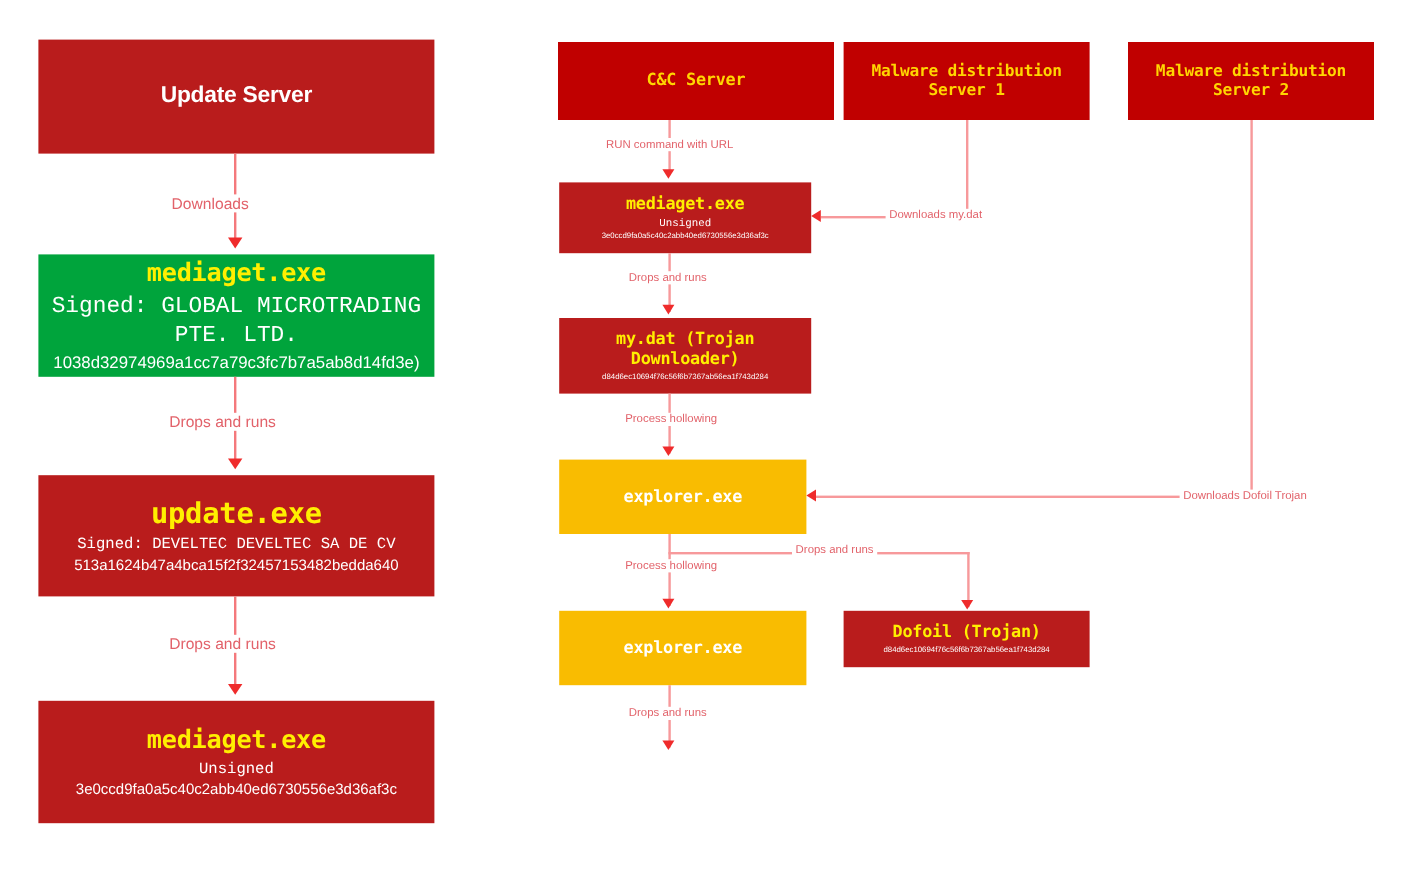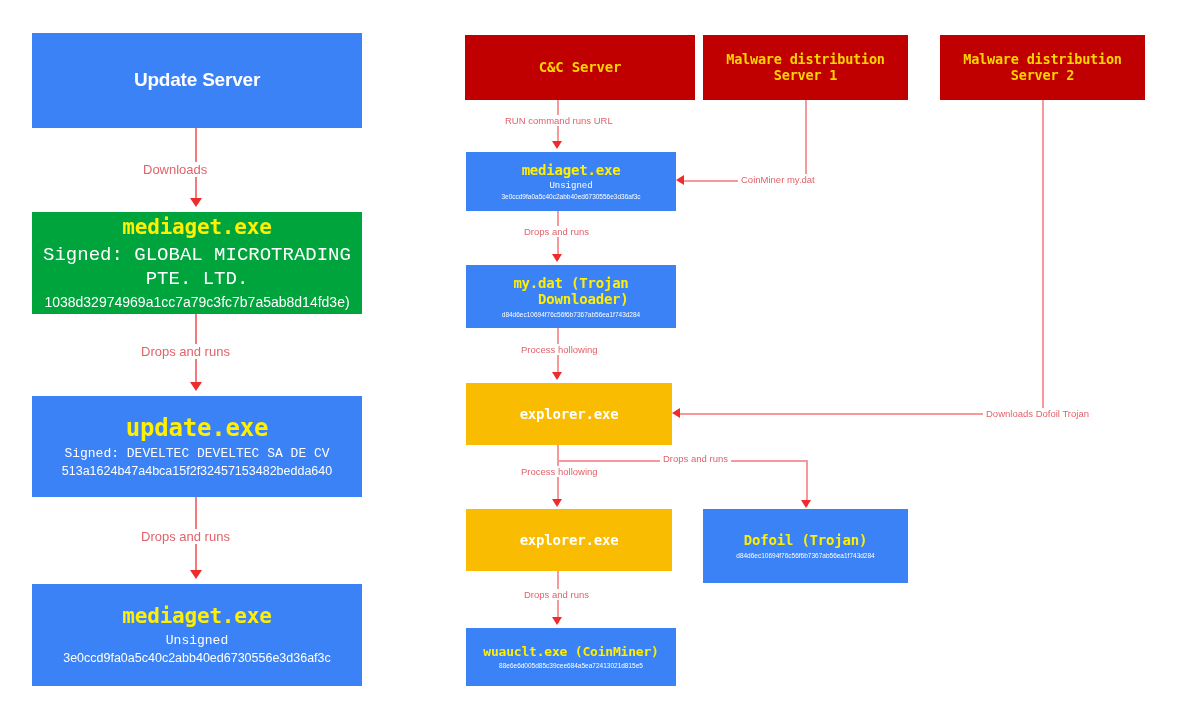--- a/index.html
+++ b/index.html
@@ -33,21 +33,21 @@
   .box .sub{
     font-family:Liberation Mono, monospace;
     line-height:1.25;
   }
   .box .hash{
     font-family:"Liberation Sans", sans-serif;
     line-height:1.2;
   }
 
   
-  .red      {background:#3b82f6;text-align:right;}
+  .red      {background:#b91c1c;}
   .darkred  {background:#c00000;}
   .green    {background:#00a43c;}
   .amber    {background:#f9bc01;}
 
   .t-white  {color:#ffffff;}
   .t-yellow {color:#ffef00;}
   .t-gold   {color:#ffd500;}
 
   
   .vline{position:absolute;width:2px;background:#f4797c;}
@@ -126,32 +126,32 @@
 Server 1</div>
   </div>
 
   <div class="box darkred" style="left:940px;top:35px;width:205px;height:65px;">
     <div class="title t-gold" style="font-size:13.5px;">Malware distribution
 Server 2</div>
   </div>
 
   <div class="vline thin" style="left:557px;top:100px;height:46px;"></div>
   <div class="arrow-down" style="left:552px;top:141px;border-top-width:8px;border-left-width:5px;border-right-width:5px;"></div>
-  <div class="edge-label" style="left:502px;top:115px;font-size:9.5px;">RUN command runs URL</div>
+  <div class="edge-label" style="left:502px;top:115px;font-size:9.5px;">RUN command with URL</div>
 
   <div class="box red" style="left:466px;top:152px;width:210px;height:59px;">
     <div class="title t-yellow" style="font-size:14px;">mediaget.exe</div>
     <div class="sub t-white" style="font-size:9px;margin-top:2px;">Unsigned</div>
     <div class="hash t-white" style="font-size:6.5px;margin-top:1px;">3e0ccd9fa0a5c40c2abb40ed6730556e3d36af3c</div>
   </div>
 
   <div class="vline thin" style="left:805px;top:100px;height:81px;"></div>
   <div class="hline thin" style="left:684px;top:180px;width:122px;"></div>
   <div class="arrow-left" style="left:676px;top:175px;border-right-width:8px;border-top-width:5px;border-bottom-width:5px;"></div>
-  <div class="edge-label" style="left:738px;top:174px;font-size:9.5px;">CoinMiner my.dat</div>
+  <div class="edge-label" style="left:738px;top:174px;font-size:9.5px;">Downloads my.dat</div>
 
   <div class="vline thin" style="left:557px;top:211px;height:49px;"></div>
   <div class="arrow-down" style="left:552px;top:254px;border-top-width:8px;border-left-width:5px;border-right-width:5px;"></div>
   <div class="edge-label" style="left:521px;top:226px;font-size:9.5px;">Drops and runs</div>
 
   <div class="box red" style="left:466px;top:265px;width:210px;height:63px;">
     <div class="title t-yellow" style="font-size:14px;">my.dat (Trojan
 Downloader)</div>
     <div class="hash t-white" style="font-size:6.5px;margin-top:3px;">d84d6ec10694f76c56f6b7367ab56ea1f743d284</div>
   </div>
@@ -175,27 +175,23 @@
 
   <div class="hline thin" style="left:557px;top:460px;width:251px;"></div>
   <div class="vline thin" style="left:806px;top:460px;height:46px;"></div>
   <div class="arrow-down" style="left:801px;top:500px;border-top-width:8px;border-left-width:5px;border-right-width:5px;"></div>
   <div class="edge-label" style="left:660px;top:453px;font-size:9.5px;">Drops and runs</div>
 
   <div class="box amber" style="left:466px;top:509px;width:206px;height:62px;">
     <div class="title t-white" style="font-size:14px;">explorer.exe</div>
   </div>
 
-  <div class="box red" style="left:703px;top:509px;width:205px;height:74px;">
+  <div class="box red" style="left:703px;top:509px;width:205px;height:47px;">
     <div class="title t-yellow" style="font-size:14px;">Dofoil (Trojan)</div>
     <div class="hash t-white" style="font-size:6.5px;margin-top:3px;">d84d6ec10694f76c56f6b7367ab56ea1f743d284</div>
   </div>
 
   <div class="vline thin" style="left:557px;top:571px;height:52px;"></div>
   <div class="arrow-down" style="left:552px;top:617px;border-top-width:8px;border-left-width:5px;border-right-width:5px;"></div>
   <div class="edge-label" style="left:521px;top:589px;font-size:9.5px;">Drops and runs</div>
 
-  <div class="box red" style="left:466px;top:628px;width:210px;height:58px;">
-    <div class="title t-yellow" style="font-size:13px;">wuauclt.exe (CoinMiner)</div>
-    <div class="hash t-white" style="font-size:6.5px;margin-top:3px;">88e6e6d005d85c39cee684a5ea72413021d815e5</div>
-  </div>
 
 </div>
 
 </body></html>

